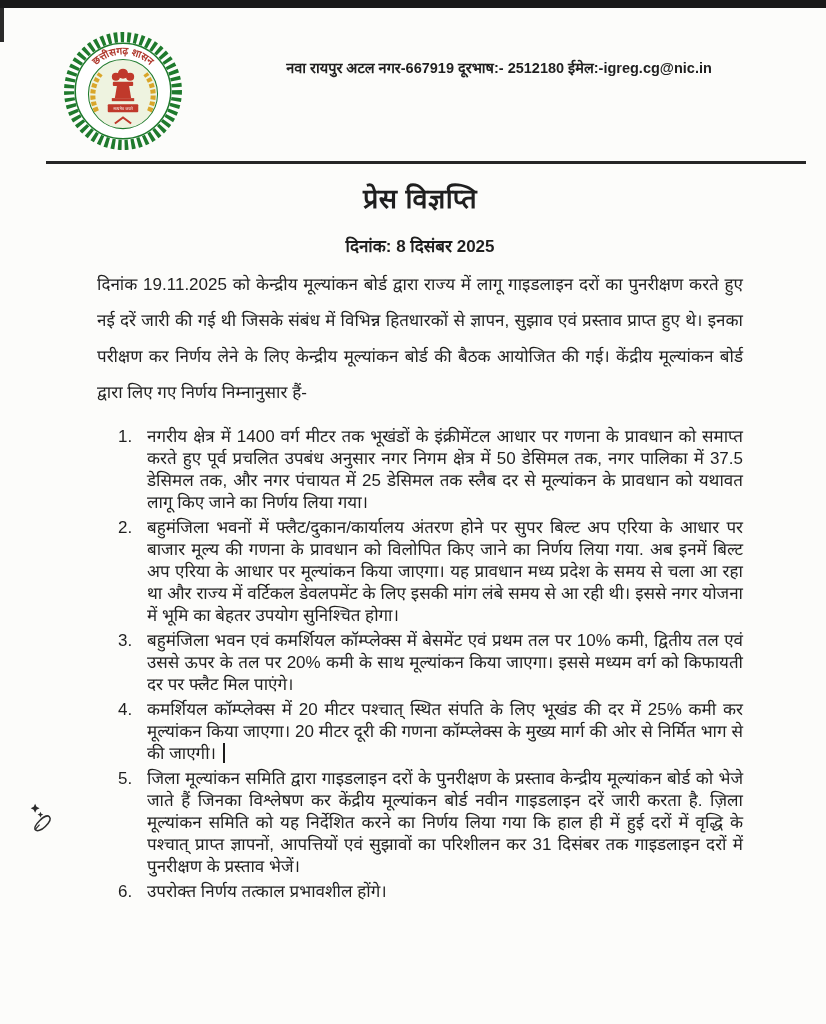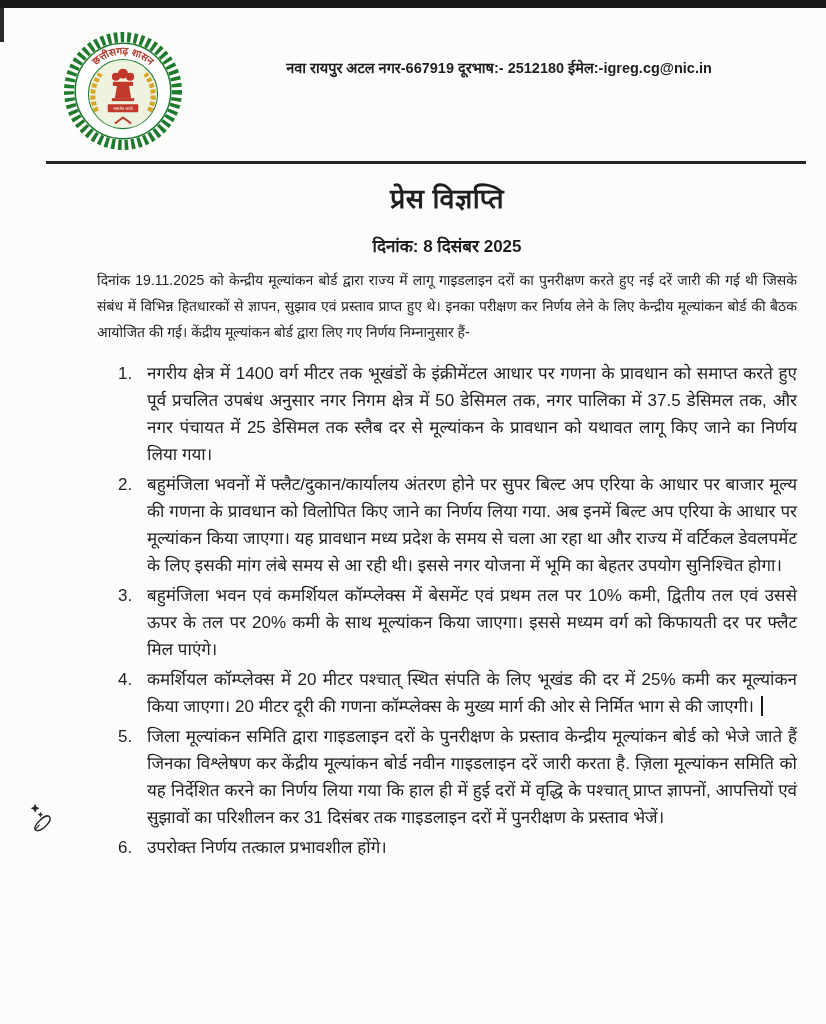--- a/index.html
+++ b/index.html
@@ -16,32 +16,32 @@
 
   .letterhead{display:flex;align-items:flex-start;padding:30px 26px 0 62px;gap:14px;}
   .emblem{flex:0 0 122px;height:122px;}
   .letterhead-text{flex:1;text-align:center;padding-top:14px;}
   .lh1{font-size:22.5px;font-weight:bold;letter-spacing:.2px;}
   .lh2{font-size:19.5px;font-weight:bold;margin-top:11px;}
   .lh3{font-size:14.5px;font-weight:bold;margin-top:13px;}
 
   .rule{margin:9px 20px 0 46px;border-top:3.5px solid #262626;}
 
-  .content{padding:0 29px 0 97px;}
+  .content{padding:0 83px 0 97px;}
   .doc-title{margin:15px 0 0 0;font-size:27px;font-weight:bold;text-align:center;letter-spacing:.5px;}
   .date-line{margin-top:18px;font-size:17px;font-weight:bold;text-align:center;}
   .subject-line{margin-top:10px;font-size:16.5px;font-weight:bold;text-align:left;}
-  .intro{margin:10px 0 4px 0;font-size:14px;line-height:26px;text-align:justify;}
+  .intro{margin:10px 0 4px 0;font-size:17px;line-height:36px;text-align:justify;}
 
   ol.decisions{margin:15px 0 0 0;padding:0;list-style:none;counter-reset:item;}
   ol.decisions li{
     position:relative;
     padding-left:50px;
     margin-bottom:3px;
-    font-size:17px;line-height:27px;
+    font-size:17px;line-height:22px;
     text-align:justify;
     counter-increment:item;
   }
   ol.decisions li::before{
     content:counter(item) ".";
     position:absolute;left:21px;top:0;
   }
   .text-cursor{
     display:inline-block;width:2px;height:20px;
     background:#1b1b1b;vertical-align:-4px;margin-left:7px;

